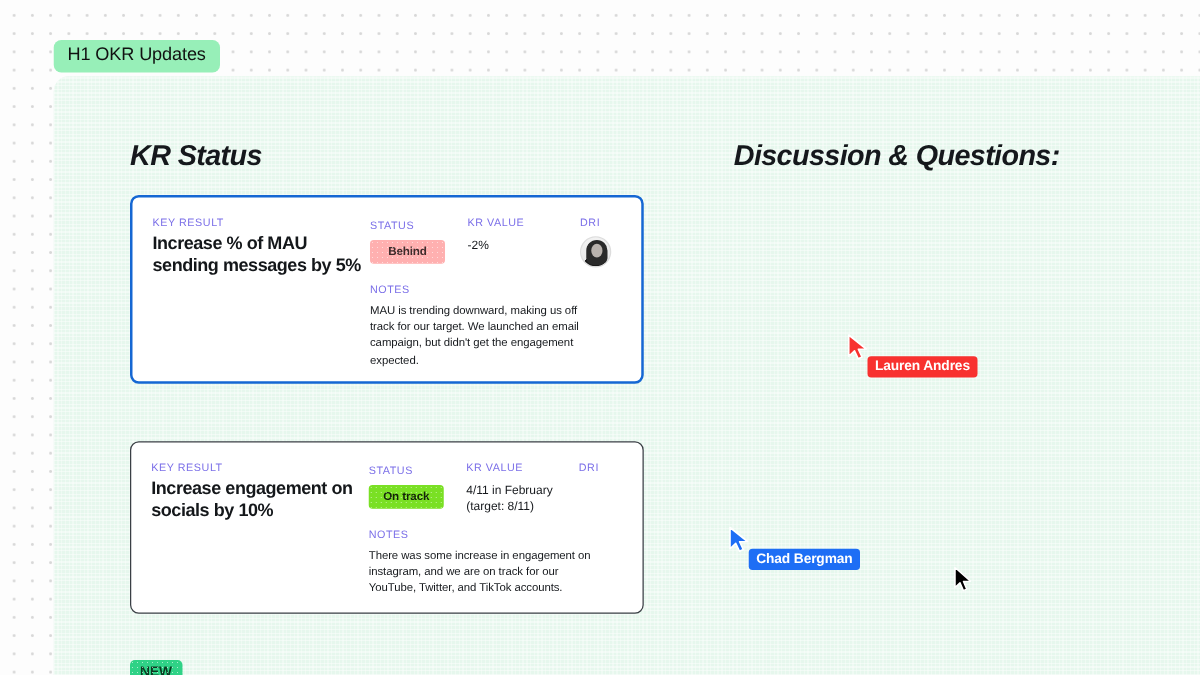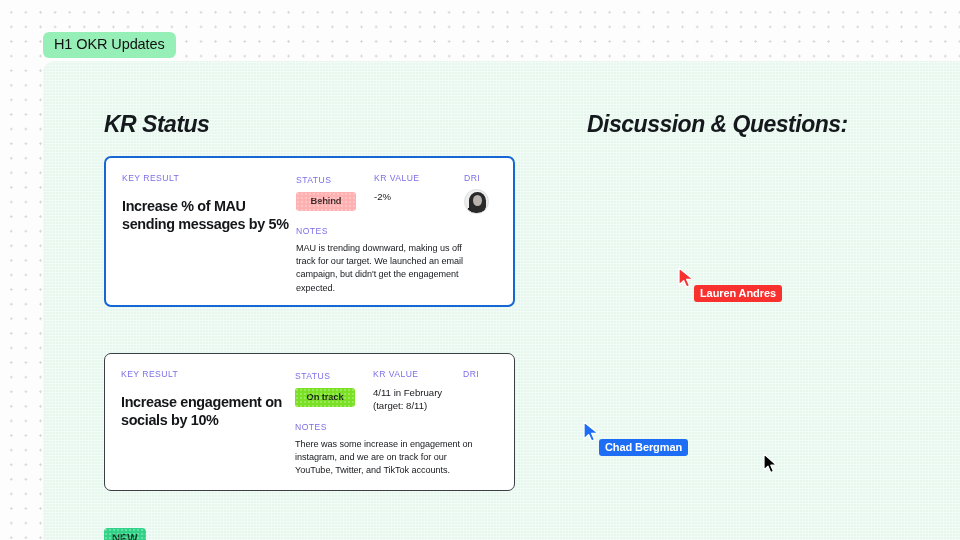--- a/index.html
+++ b/index.html
@@ -117,21 +117,21 @@
     text-transform: uppercase;
     white-space: nowrap;
   }
 
   .kr-title {
     color: #14171a;
     font-size: 14.4px;
     font-weight: bold;
     letter-spacing: -0.35px;
     line-height: 1.26;
-    margin-top: 14px;
+    margin-top: 3px;
     width: 172px;
   }
 
   .col-keyresult { position: absolute; left: 16px;  top: 15px; }
   .col-status    { position: absolute; left: 190px; top: 17px; }
   .col-value     { position: absolute; left: 268px; top: 15px; width: 84px; }
   .col-dri       { position: absolute; left: 358px; top: 15px; }
 
   .status-badge {
     display: inline-block;

